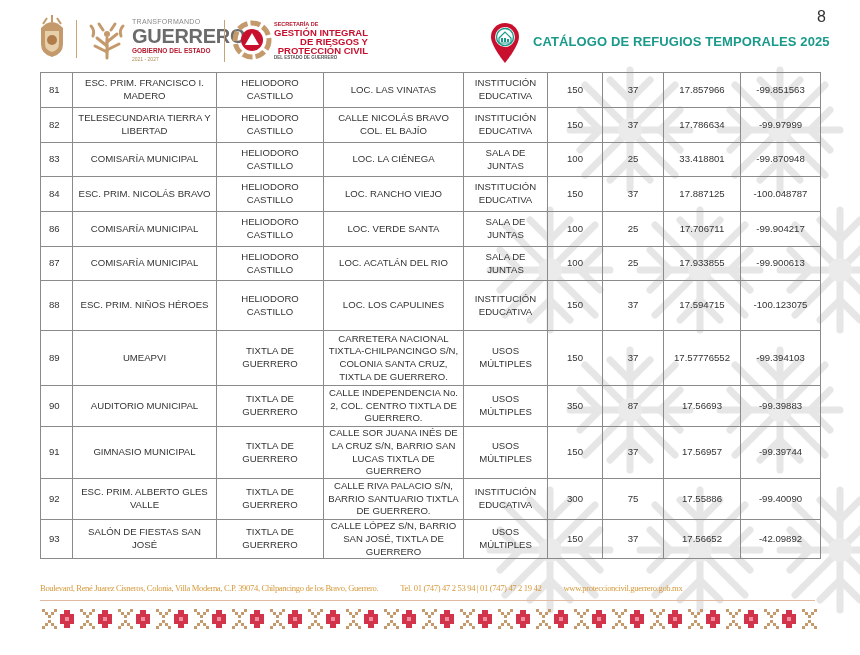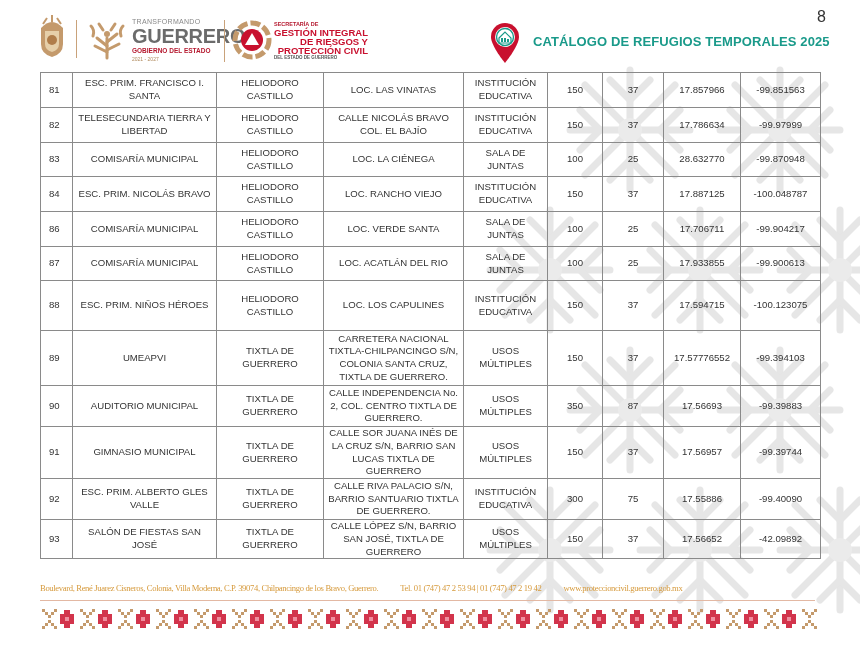--- a/index.html
+++ b/index.html
@@ -138,21 +138,21 @@
       <col class="c4">
       <col class="c5">
     <col class="c6">
       <col class="c7">
       <col class="c8">
       <col class="c9">
   </colgroup>
   <tbody id="table-body">
     <tr style="height:35px;">
       <td class="num">81</td>
-      <td>ESC. PRIM. FRANCISCO I. SANTA</td>
+      <td>ESC. PRIM. FRANCISCO I. MADERO</td>
       <td>HELIODORO CASTILLO</td>
       <td>LOC. LAS VINATAS</td>
       <td>INSTITUCIÓN EDUCATIVA</td>
       <td>150</td>
       <td>37</td>
       <td>17.857966</td>
       <td>-99.851563</td>
     </tr>
     <tr style="height:35px;">
       <td class="num">82</td>
@@ -166,21 +166,21 @@
       <td>-99.97999</td>
     </tr>
     <tr style="height:34px;">
       <td class="num">83</td>
       <td>COMISARÍA MUNICIPAL</td>
       <td>HELIODORO CASTILLO</td>
       <td>LOC. LA CIÉNEGA</td>
       <td>SALA DE JUNTAS</td>
       <td>100</td>
       <td>25</td>
-      <td>28.632770</td>
+      <td>33.418801</td>
       <td>-99.870948</td>
     </tr>
     <tr style="height:35px;">
       <td class="num">84</td>
       <td>ESC. PRIM. NICOLÁS BRAVO</td>
       <td>HELIODORO CASTILLO</td>
       <td>LOC. RANCHO VIEJO</td>
       <td>INSTITUCIÓN EDUCATIVA</td>
       <td>150</td>
       <td>37</td>

